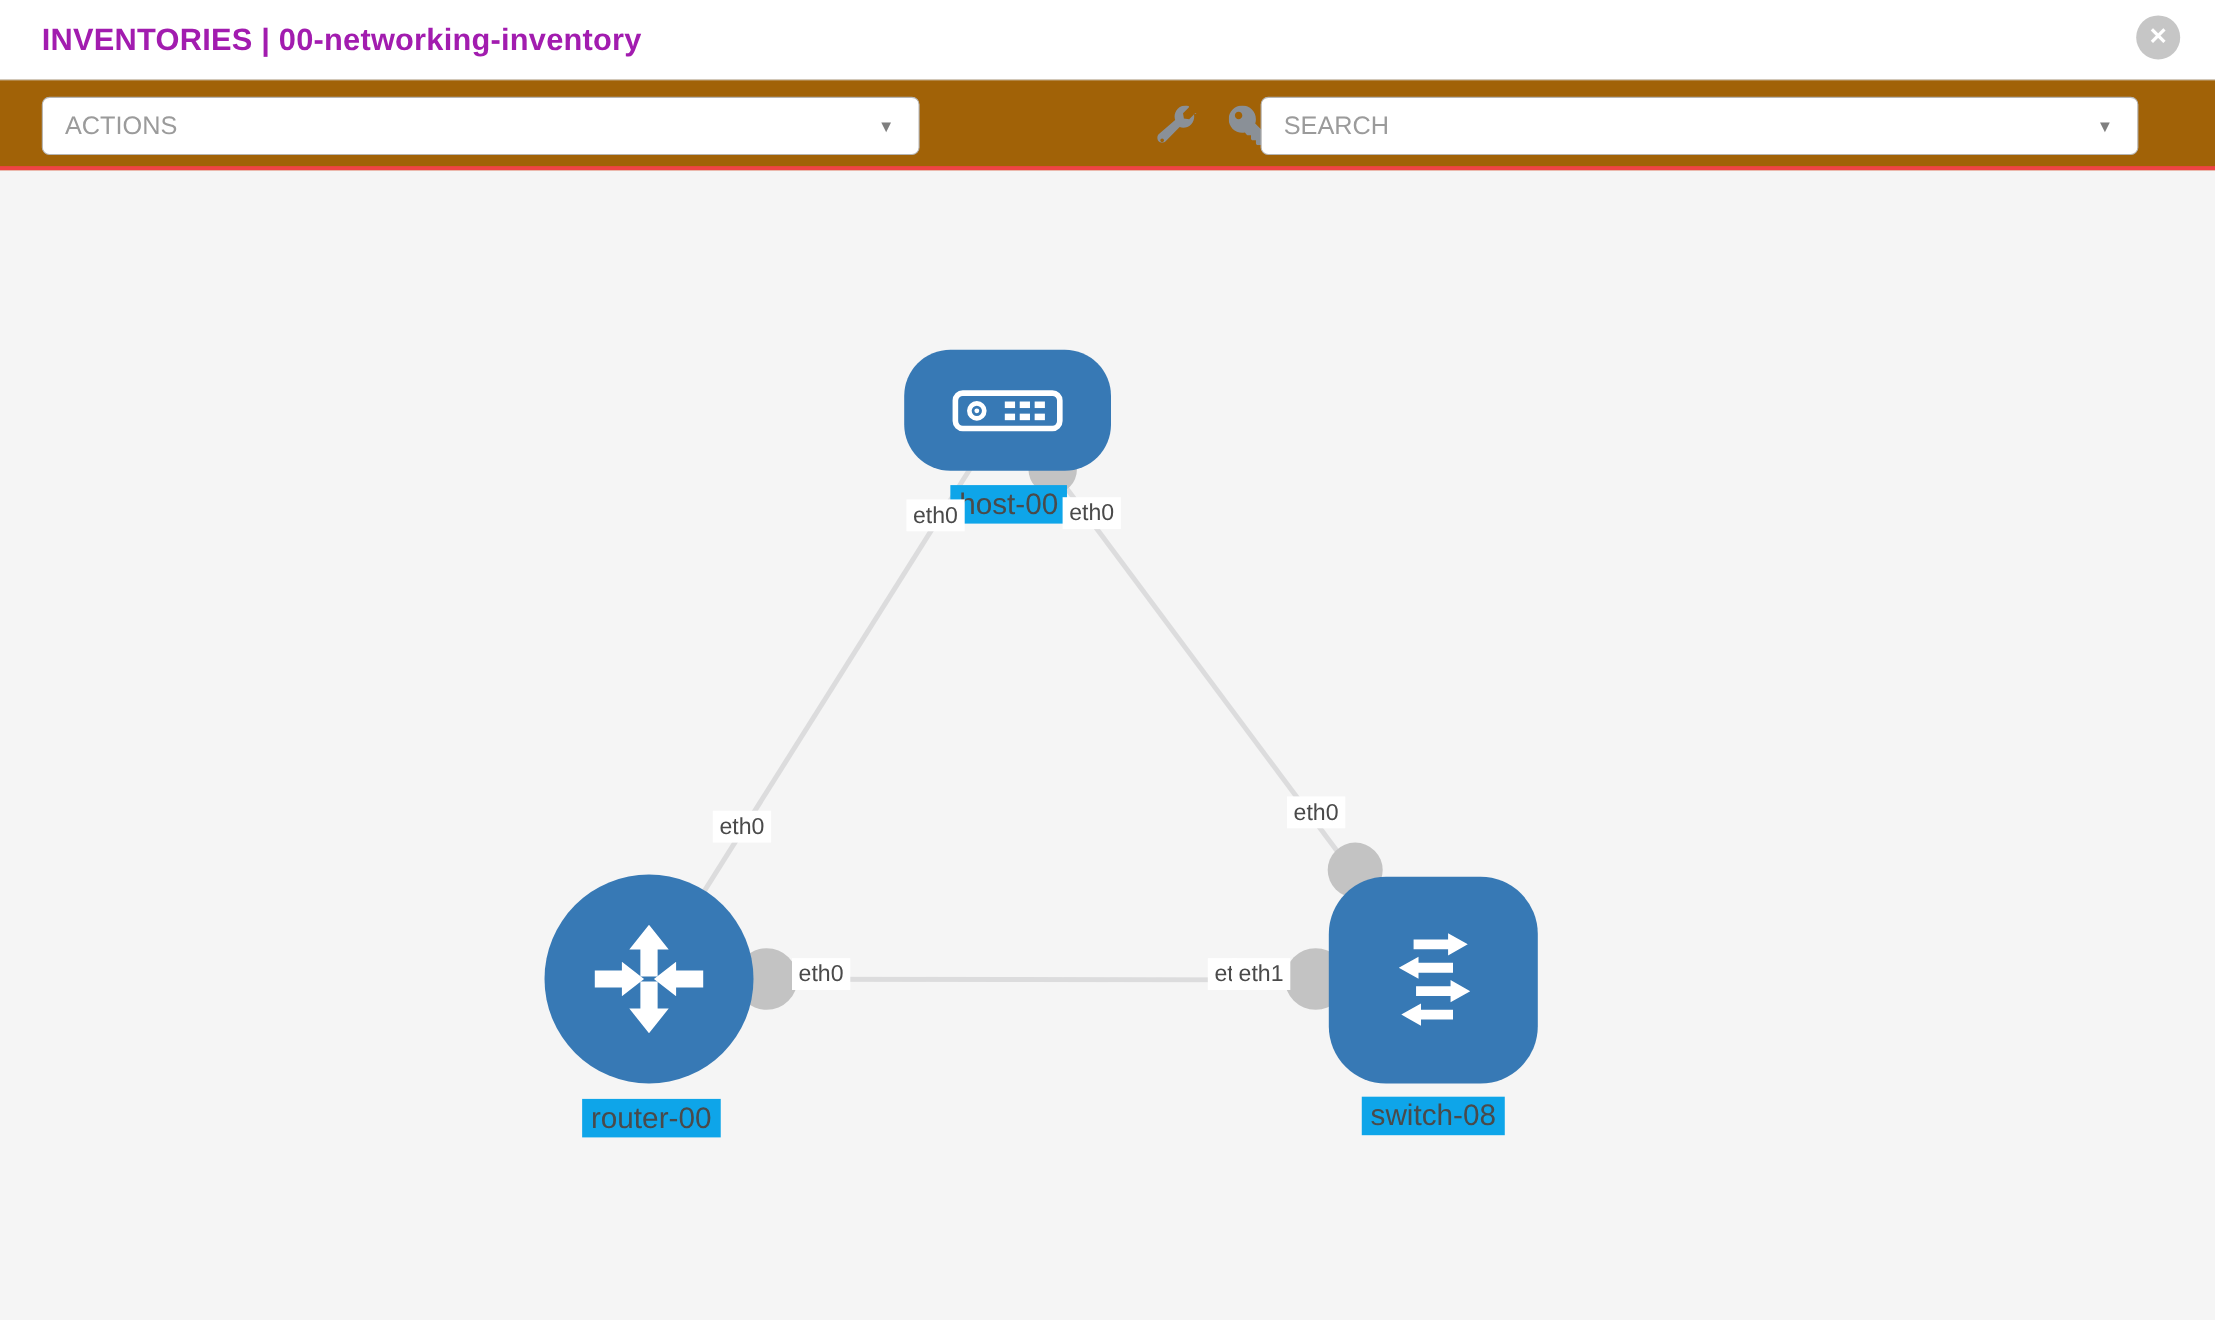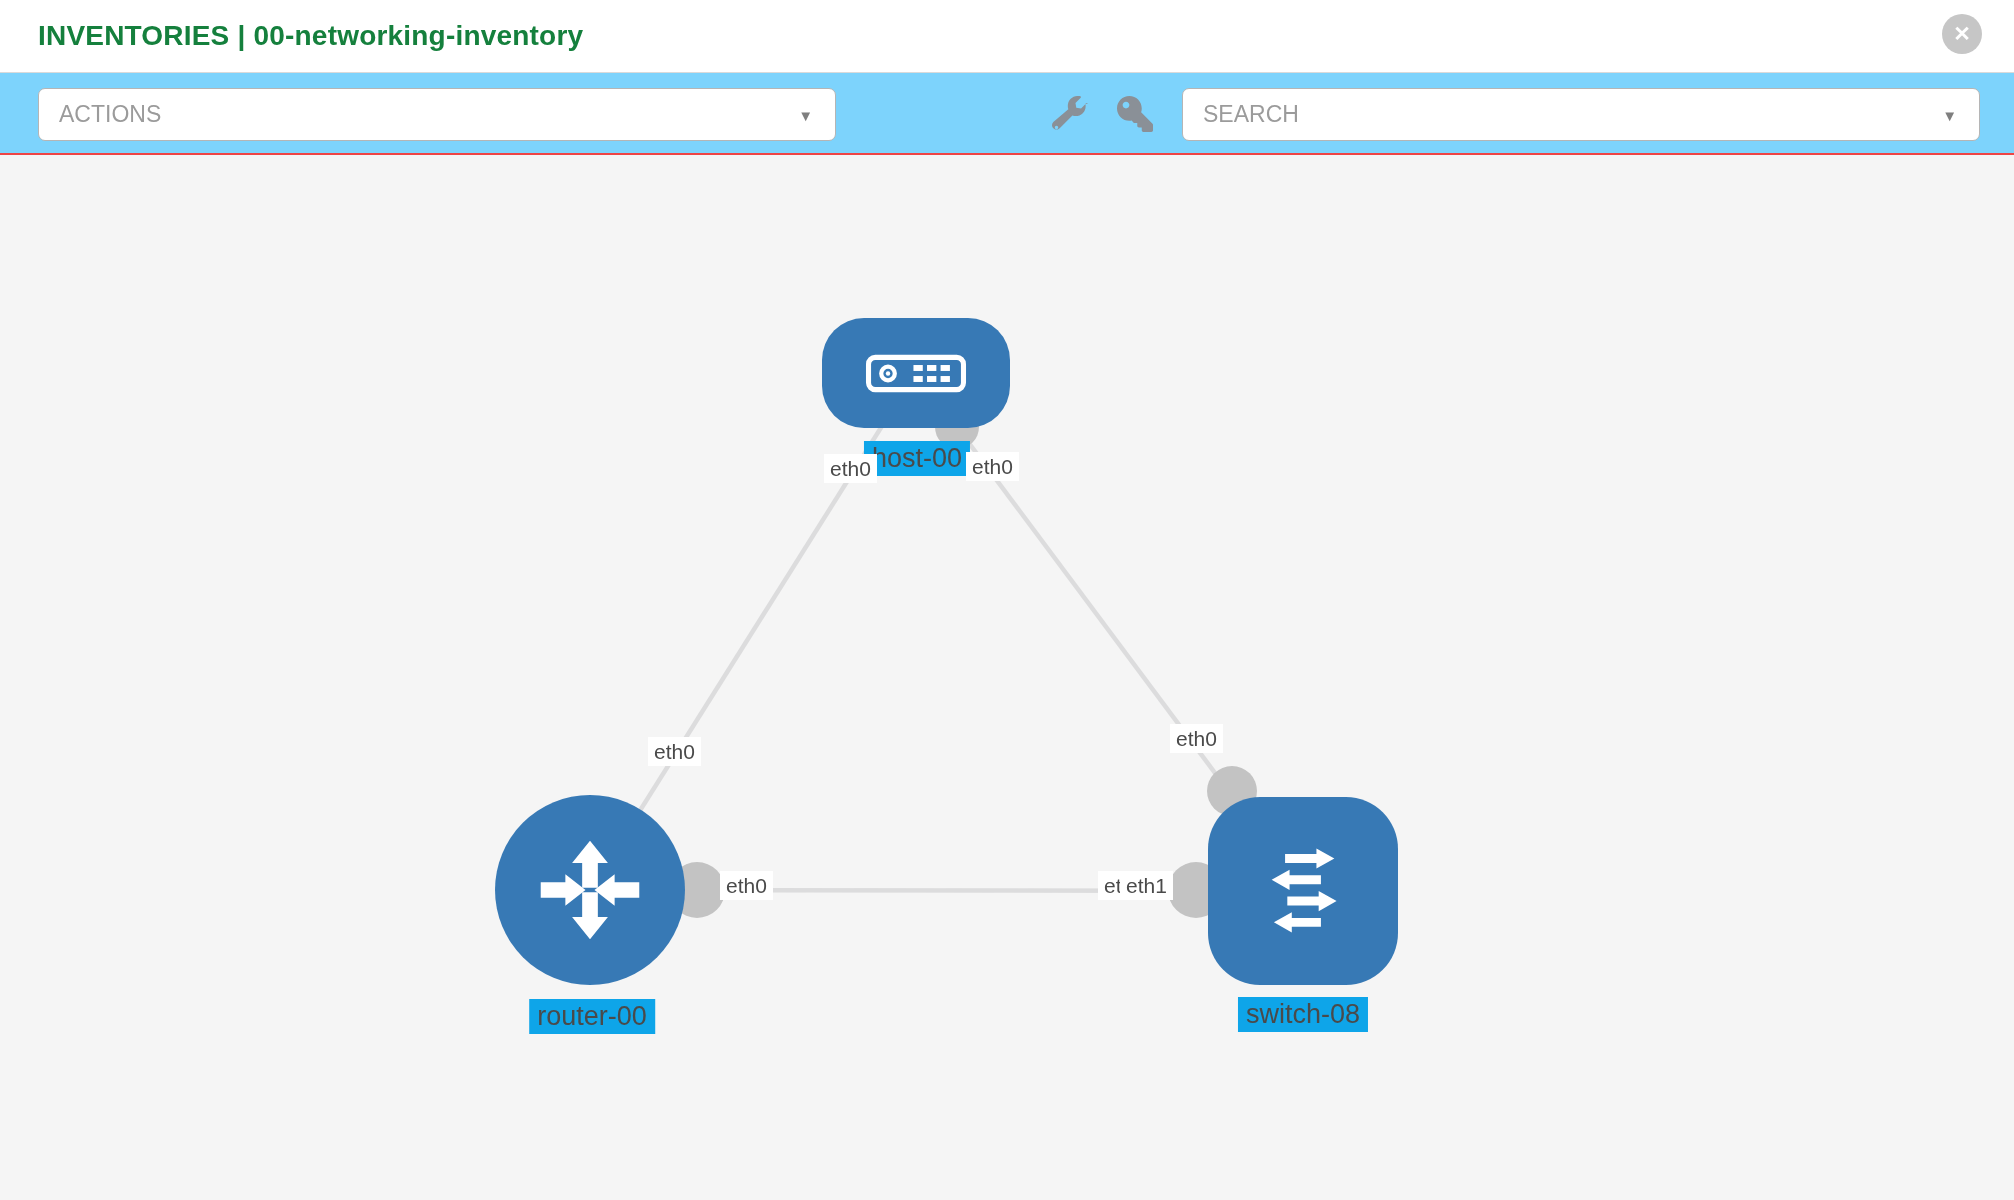--- a/index.html
+++ b/index.html
@@ -8,42 +8,42 @@
     width:2014px; height:1200px; overflow:hidden;
     font-family:"Liberation Sans", sans-serif;
     background:#ffffff;
   }
   .page { position:relative; width:2014px; height:1200px; }
 
   
   .header { position:absolute; top:0; left:0; width:2014px; height:72px; background:#ffffff; }
   .page-title {
     position:absolute; left:38px; top:0; height:72px; line-height:72px;
-    font-size:28px; font-weight:bold; color:#15803d; letter-spacing:.2px; white-space:nowrap;
+    font-size:28px; font-weight:bold; color:#a21caf; letter-spacing:.2px; white-space:nowrap;
   }
   .close-btn {
     position:absolute; right:32px; top:14px; width:40px; height:40px;
     border:none; border-radius:50%; background:#c6c6c6; padding:0;
     color:#ffffff; font-size:21px; font-weight:bold; line-height:40px; text-align:center; cursor:pointer;
   }
 
   
   .toolbar {
     position:absolute; top:72px; left:0; width:2014px; height:83px;
-    background:#7dd3fc; border-top:1px solid #dadada; border-bottom:2px solid #ef4444;
+    background:#a16207; border-top:1px solid #dadada; border-bottom:4px solid #ef4444;
   }
   .select {
     position:absolute; top:15px; height:53px; background:#ffffff;
     border:1px solid #b5b5b5; border-radius:7px;
     display:flex; align-items:center; padding:0 20px; cursor:pointer;
   }
   .select .lbl { font-size:23px; color:#9b9b9b; }
   .select .caret { position:absolute; right:22px; top:18px; color:#7f7f7f; font-size:15px; }
   .select.actions { left:38px; width:798px; }
-  .select.search { left:1182px; width:798px; }
+  .select.search { left:1146px; width:798px; }
   .tool-btn {
     position:absolute; top:14px; width:54px; height:54px;
     background:transparent; border:none; padding:0; cursor:pointer;
     display:flex; align-items:center; justify-content:center;
   }
   .tool-btn.wrench { left:1043px; }
   .tool-btn.key { left:1108px; }
   .tool-btn svg { width:36px; height:36px; fill:#8a9097; }
 
   

